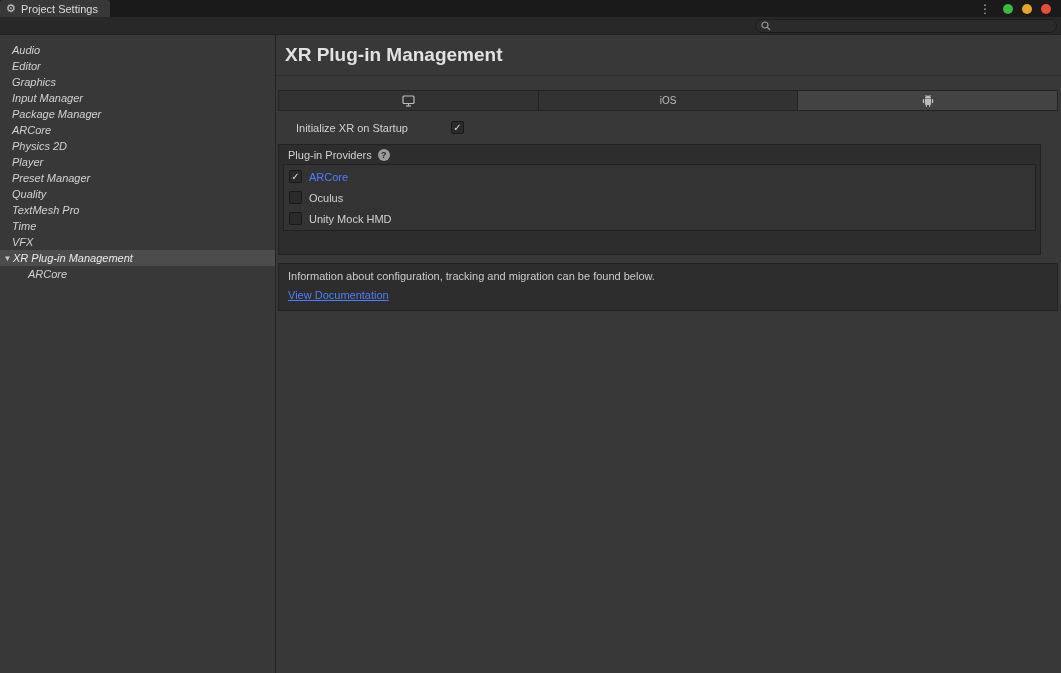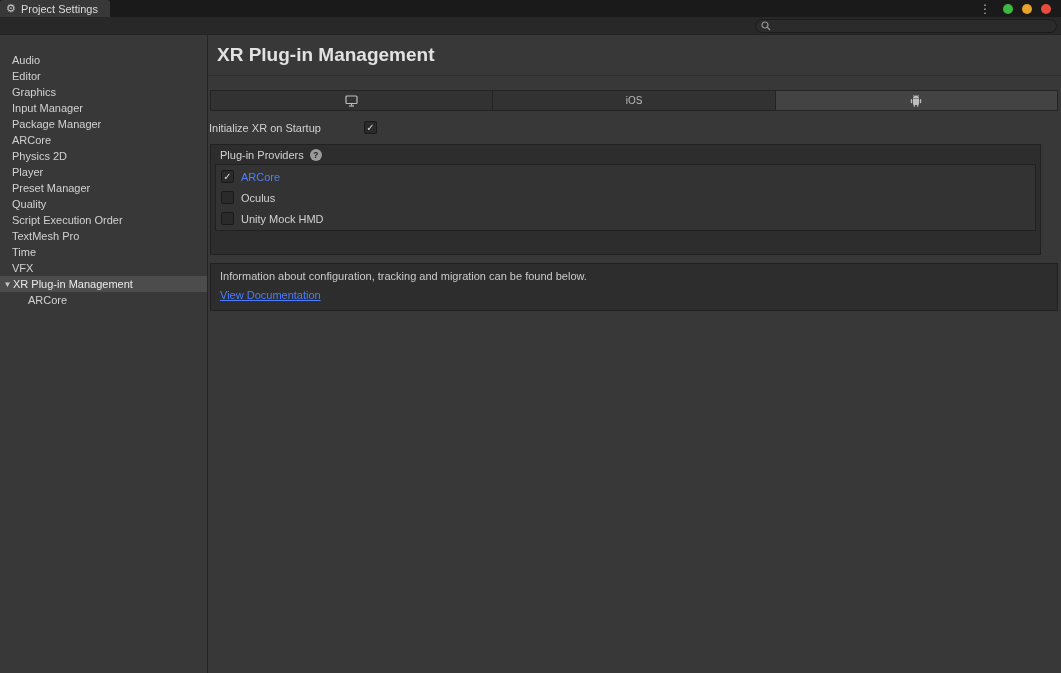--- a/index.html
+++ b/index.html
@@ -21,37 +21,37 @@
   .wc.yellow { background:#e6a42b; }
   .wc.red { background:#e64c3c; }
 
   
   .toolbar { height:18px; background:#282828; display:flex; justify-content:flex-end; align-items:center; flex:none; border-bottom:1px solid #232323; }
   .searchbox { width:302px; height:14px; margin-right:4px; background:#2b2b2b; border:1px solid #1c1c1c; border-radius:7px; display:flex; align-items:center; padding:0 5px; gap:4px; }
   .searchbox input { flex:1; background:transparent; border:none; outline:none; color:#d2d2d2; font-size:10px; height:12px; font-family:inherit; }
 
   
   .body { flex:1; display:flex; min-height:0; }
-  .sidebar { width:208px; flex:none; background:#383838; border-right:1px solid #242424; padding-top:17px; }
+  .sidebar { width:276px; flex:none; background:#383838; border-right:1px solid #242424; padding-top:7px;font-style:italic; }
   .side-item { height:16px; display:flex; align-items:center; font-size:11px; color:#d2d2d2; padding-left:12px; cursor:default; white-space:nowrap; }
   .side-item.selected { background:#4c4c4c; color:#eaeaea; padding-left:2px; }
   .side-item.child { padding-left:28px; }
   .tri { width:11px; font-size:8px; color:#c8c8c8; text-align:center; flex:none; }
 
   
   .main { flex:1; min-width:0; display:flex; flex-direction:column; background:#383838; }
   .main-header { padding:9px 0 9px 9px; border-bottom:1px solid #2f2f2f; }
   .main-title { font-size:19px; font-weight:bold; color:#e2e2e2; }
 
   .tabbar { display:flex; height:21px; margin:14px 3px 0 2px; border:1px solid #232323; background:#323232; flex:none;justify-content:space-between; }
   .tab { flex:1; display:flex; align-items:center; justify-content:center; font-size:10px; color:#bdbdbd; border-right:1px solid #232323; cursor:pointer; }
   .tab:last-child { border-right:none; }
   .tab.selected { background:#434343; }
 
-  .init-row { display:flex; align-items:center; margin:10px 0 0 1px; font-size:11px; }
+  .init-row { display:flex; align-items:center; margin:10px 0 0 20px; font-size:11px; }
   .init-label { width:155px; color:#d2d2d2; }
 
   .checkbox { width:13px; height:13px; background:#2a2a2a; border:1px solid #191919; border-radius:2px; display:inline-flex; align-items:center; justify-content:center; flex:none; cursor:pointer; }
   .checkbox span { font-size:10px; line-height:1; color:#dcdcdc; }
 
   .providers-box { margin:10px 20px 0 2px; border:1px solid #212121; background:#2d2d2d; flex:none; }
   .providers-header { height:19px; display:flex; align-items:center; gap:6px; padding-left:9px; font-size:11px; color:#d2d2d2; }
   .help { width:12px; height:12px; border-radius:50%; background:#9b9b9b; color:#262626; font-size:9px; font-weight:bold; display:inline-flex; align-items:center; justify-content:center; cursor:pointer; }
   .providers-list { margin:0 4px; border:1px solid #212121; background:#333333; padding:1px 0; }
   .provider-row { height:21px; display:flex; align-items:center; gap:7px; padding-left:5px; font-size:11px; color:#d2d2d2; cursor:pointer; }
@@ -95,21 +95,20 @@
       <div class="side-item">Audio</div>
       <div class="side-item">Editor</div>
       <div class="side-item">Graphics</div>
       <div class="side-item">Input Manager</div>
       <div class="side-item">Package Manager</div>
       <div class="side-item">ARCore</div>
       <div class="side-item">Physics 2D</div>
       <div class="side-item">Player</div>
       <div class="side-item">Preset Manager</div>
       <div class="side-item">Quality</div>
-      <div class="side-item">Script Execution Order</div>
       <div class="side-item">TextMesh Pro</div>
       <div class="side-item">Time</div>
       <div class="side-item">VFX</div>
       <div class="side-item selected">
         <span class="tri">▼</span>
         <span class="side-label">XR Plug-in Management</span>
       </div>
       <div class="side-item child">ARCore</div>
     </div>
 

